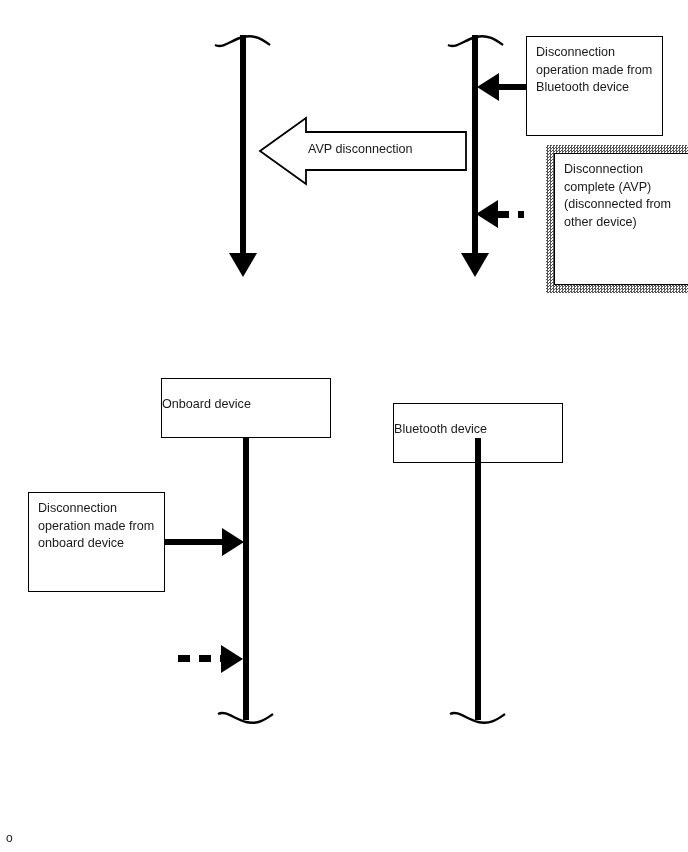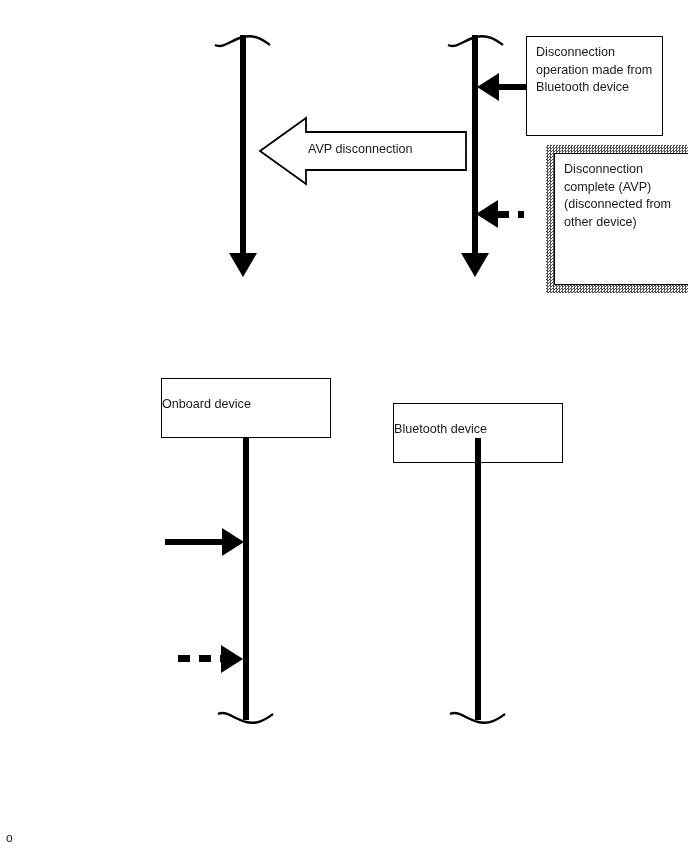--- a/index.html
+++ b/index.html
@@ -157,20 +157,21 @@
     </svg>
   </div>
 
   <div class="lifeline" style="left:475px;top:438px;height:282px;"></div>
   <div class="squiggle" style="left:448px;top:708px;">
     <svg width="60" height="22" viewBox="0 0 60 22">
       <path d="M2,6 C10,2 18,11 30,14 C42,17 50,11 57,6" fill="none" stroke="#000" stroke-width="2.4"></path>
     </svg>
   </div>
 
+  <div class="tbox" style="left:28px;top:492px;width:137px;height:100px;">Disconnection operation made from onboard device</div>
 
   <div class="conn" style="left:165px;top:539px;width:60px;"></div>
   <div class="head-right" style="left:222px;top:528px;"></div>
 
 
   <div class="conn-dash" style="left:178px;top:655px;width:48px;"></div>
   <div class="head-right" style="left:221px;top:645px;"></div>
 
 
   <div class="corner-mark" style="left:6px;top:831px;">o</div>

